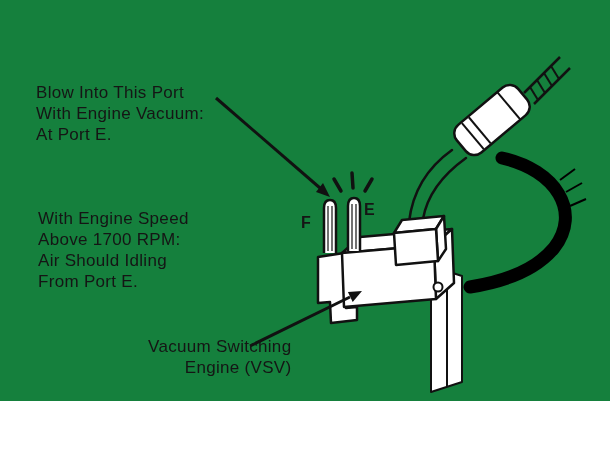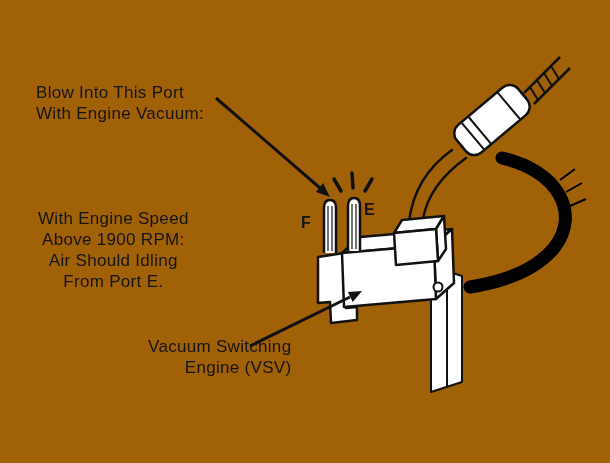--- a/index.html
+++ b/index.html
@@ -1,20 +1,20 @@
 <!DOCTYPE html>
 <html><head>
 <meta charset="utf-8">
 <style>
   html, body { margin: 0; padding: 0; background: #ffffff; }
   .canvas {
     position: relative;
     width: 610px;
-    height: 463px;
-    background: #a16207;
+    height: 401px;
+    background: #15803d;
     overflow: hidden;
     font-family: "Liberation Sans", sans-serif;
   }
   .art { position: absolute; left: 0; top: 0; }
   .note {
     position: absolute;
     color: #151515;
     font-size: 17px;
     line-height: 21px;
     letter-spacing: 0.3px;
@@ -106,25 +106,26 @@
       <line x1="216" y1="98" x2="320" y2="188" stroke-width="3"></line>
       <polygon points="330,197 316,192 323,183" fill="#111111" stroke="none"></polygon>
       <line x1="250" y1="346" x2="350" y2="297" stroke-width="3"></line>
       <polygon points="362,291 352.7,302 347.9,292 " fill="#111111" stroke="none"></polygon>
     </g>
   </svg>
 
   <div class="note" style="left:36px; top:82px;">
     <span class="line">Blow Into This Port</span>
     <span class="line">With Engine Vacuum:</span>
+    <span class="line">At Port E.</span>
   </div>
 
-  <div class="note" style="left:38px; top:208px;text-align:center;">
+  <div class="note" style="left:38px; top:208px;">
     <span class="line">With Engine Speed</span>
-    <span class="line">Above 1900 RPM:</span>
+    <span class="line">Above 1700 RPM:</span>
     <span class="line">Air Should Idling</span>
     <span class="line">From Port E.</span>
   </div>
 
   <div class="note" style="left:148px; top:336px;text-align:right;">
     <span class="line">Vacuum Switching</span>
     <span class="line">Engine (VSV)</span>
   </div>
 
   <span class="port-label" style="left:301px; top:214px;">F</span>

